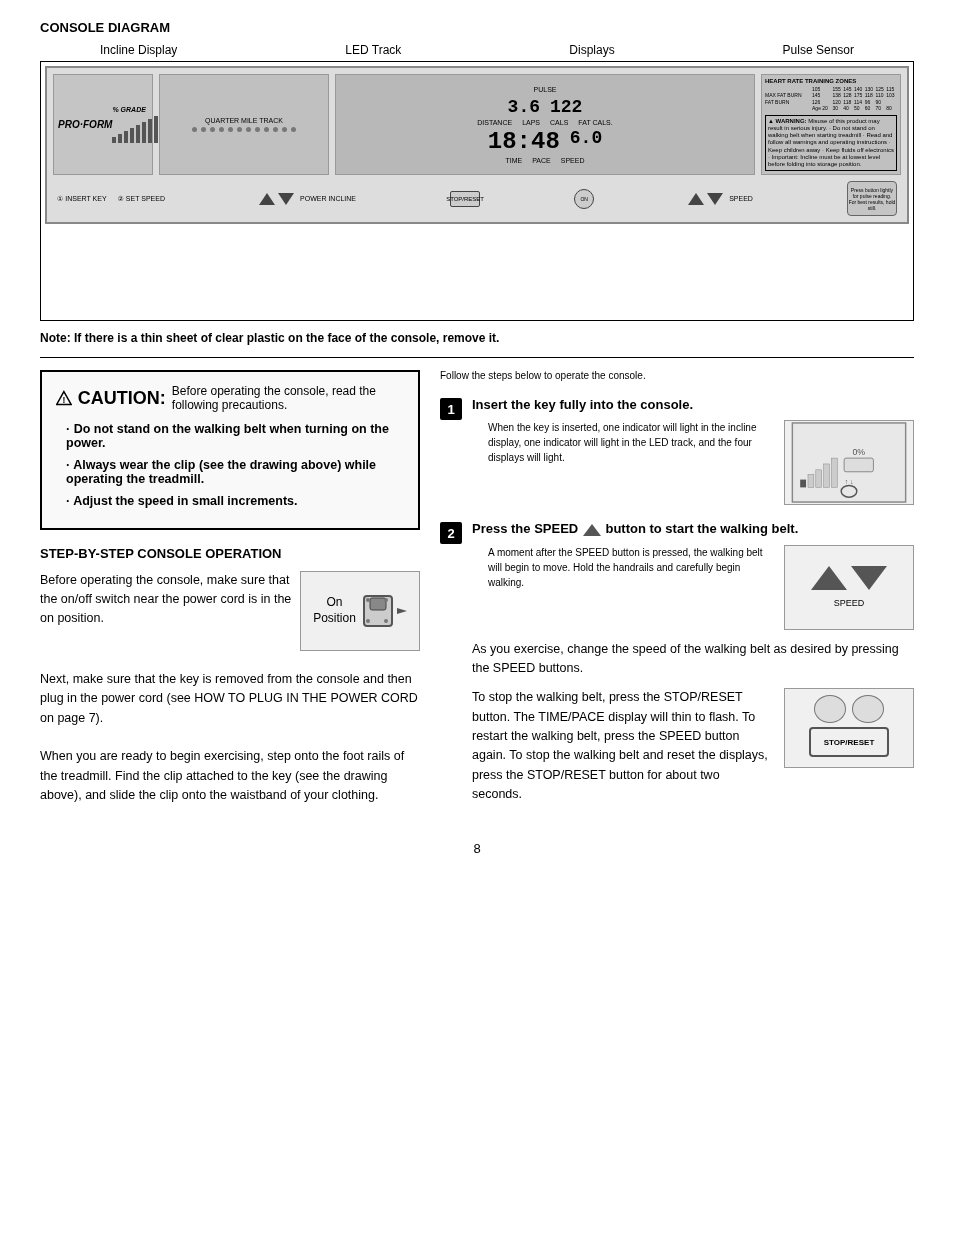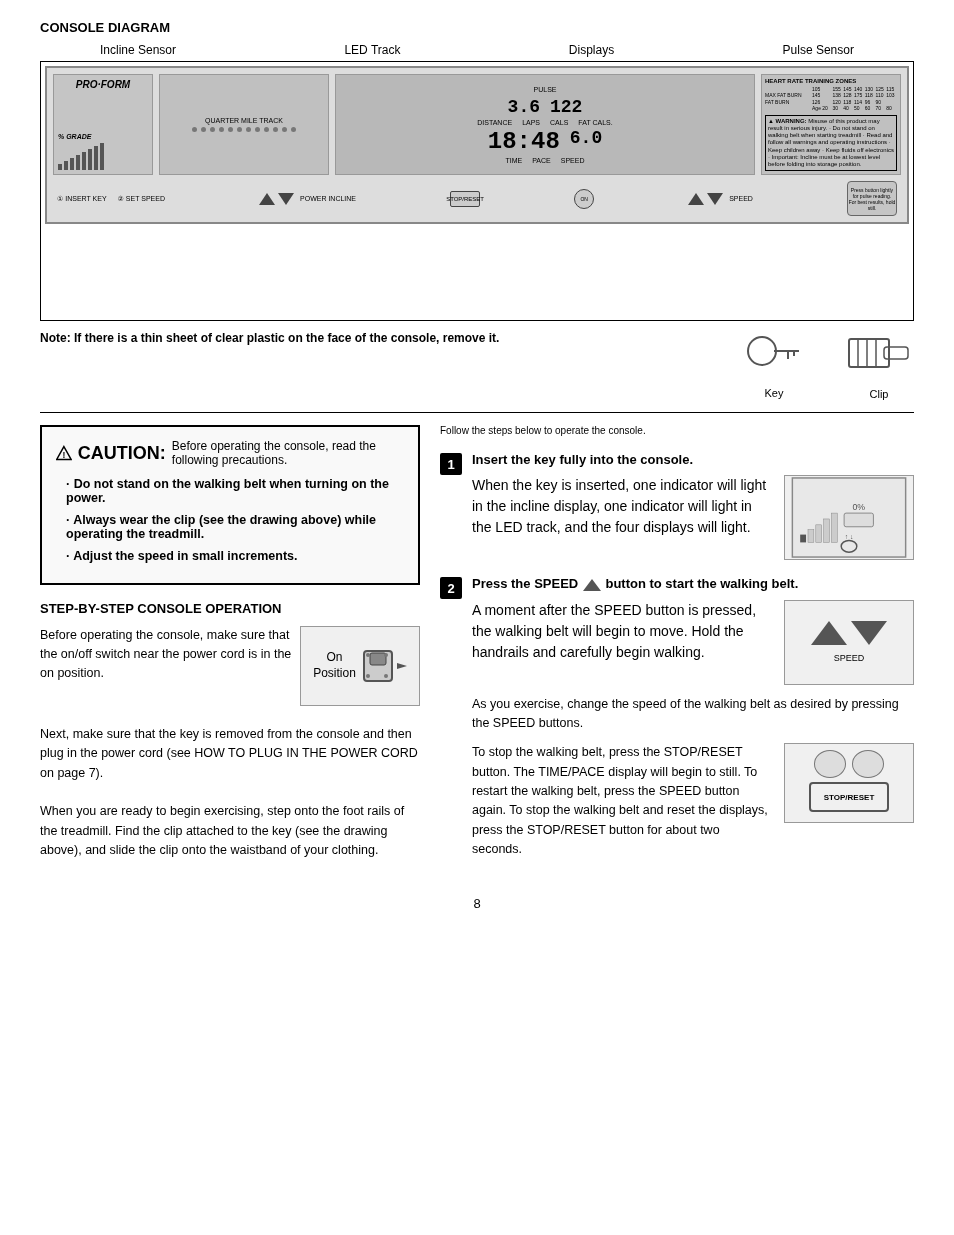--- a/index.html
+++ b/index.html
@@ -199,22 +199,23 @@
       margin-bottom: 8px;
     }
 
     .step-detail-content {
       display: flex;
       gap: 14px;
     }
 
     .step-detail-text {
       flex: 1;
-      font-size: 14px;
+      font-size: 10px;
       line-height: 1.5;
+      margin-left: 16px;
     }
 
     .step-detail-image {
       width: 130px;
       height: 85px;
       border: 1px solid #999;
       background: #f0f0f0;
       display: flex;
       flex-direction: column;
       align-items: center;
@@ -310,21 +311,20 @@
       display: flex;
       gap: 6px;
       align-items: stretch;
     }
 
     .console-logo-area {
       width: 100px;
       background: #c5c5c5;
       border: 1px solid #999;
       display: flex;
-      flex-direction: column;
       align-items: center;
       justify-content: space-between;
       padding: 4px;
       font-style: italic;
       font-size: 10px;
       font-weight: bold;
     }
 
     .grade-section {
       font-size: 7px;
@@ -494,21 +494,21 @@
       line-height: 1.2;
     }
 
   </style>
 </head>
 <body>
 
 <div class="section-title">CONSOLE DIAGRAM</div>
 
 <div class="labels-row">
-  <span>Incline Sensor</span>
+  <span>Incline Display</span>
   <span>LED Track</span>
   <span>Displays</span>
   <span>Pulse Sensor</span>
 </div>
 
 <div class="console-diagram-area">
   <div class="console-outer">
     <div class="console-top-bar">
 
       <div class="console-logo-area">
@@ -645,46 +645,20 @@
       </div>
       <div class="thumb-sensor">
         <span style="font-size:5px;text-align:center;">Press button lightly<br>for pulse reading.<br>For best results, hold still.</span>
       </div>
     </div>
   </div>
 </div>
 
 <div class="console-note">
   <div class="console-note-text">Note: If there is a thin sheet of clear plastic on the face of the console, remove it.</div>
-  <div class="key-clip-area">
-    <div style="display:flex;flex-direction:column;align-items:center;gap:4px;">
-      <div class="key-svg-area">
-        <svg width="60" height="50" viewBox="0 0 60 50">
-          <ellipse cx="18" cy="18" rx="14" ry="14" fill="none" stroke="#555" stroke-width="2"></ellipse>
-          <line x1="30" y1="18" x2="55" y2="18" stroke="#555" stroke-width="2"></line>
-          <line x1="44" y1="18" x2="44" y2="26" stroke="#555" stroke-width="2"></line>
-          <line x1="50" y1="18" x2="50" y2="23" stroke="#555" stroke-width="2"></line>
-        </svg>
-        <span style="font-size:11px;">Key</span>
-      </div>
-    </div>
-    <div style="display:flex;flex-direction:column;align-items:center;gap:4px;">
-      <div>
-        <svg width="70" height="50" viewBox="0 0 70 50">
-
-          <rect x="5" y="8" width="40" height="28" rx="2" fill="none" stroke="#555" stroke-width="2"></rect>
-          <line x1="14" y1="8" x2="14" y2="36" stroke="#555" stroke-width="1.5"></line>
-          <line x1="23" y1="8" x2="23" y2="36" stroke="#555" stroke-width="1.5"></line>
-          <line x1="32" y1="8" x2="32" y2="36" stroke="#555" stroke-width="1.5"></line>
-          <rect x="40" y="16" width="24" height="12" rx="3" fill="none" stroke="#555" stroke-width="1.5"></rect>
-        </svg>
-      </div>
-      <span style="font-size:11px;">Clip</span>
-    </div>
-  </div>
 </div>
 
 <hr class="divider">
 
 <div class="two-col">
 
   <div class="col-left">
 
     <div class="caution-box">
       <div class="caution-title">
@@ -781,21 +755,21 @@
 
             <div class="speed-buttons">
               <div class="triangle-up"></div>
               <div class="triangle-down"></div>
             </div>
             <div class="speed-label-small">SPEED</div>
           </div>
         </div>
         <p class="body-text" style="margin-top:10px;">As you exercise, change the speed of the walking belt as desired by pressing the SPEED buttons.</p>
         <div style="display:flex;gap:14px;margin-top:6px;">
-          <p class="body-text" style="flex:1;margin:0;">To stop the walking belt, press the STOP/RESET button. The TIME/PACE display will begin to still. To restart the walking belt, press the SPEED button again. To stop the walking belt and reset the displays, press the STOP/RESET button for about two seconds.</p>
+          <p class="body-text" style="flex:1;margin:0;">To stop the walking belt, press the STOP/RESET button. The TIME/PACE display will thin to flash. To restart the walking belt, press the SPEED button again. To stop the walking belt and reset the displays, press the STOP/RESET button for about two seconds.</p>
 
           <div class="stop-reset-box">
             <div style="display:flex;gap:6px;margin-bottom:4px;">
               <div style="width:32px;height:28px;border:1px solid #777;border-radius:50%;background:#ddd;"></div>
               <div style="width:32px;height:28px;border:1px solid #777;border-radius:50%;background:#ddd;"></div>
             </div>
             <div class="stop-reset-btn">STOP/RESET</div>
           </div>
         </div>
       </div>

